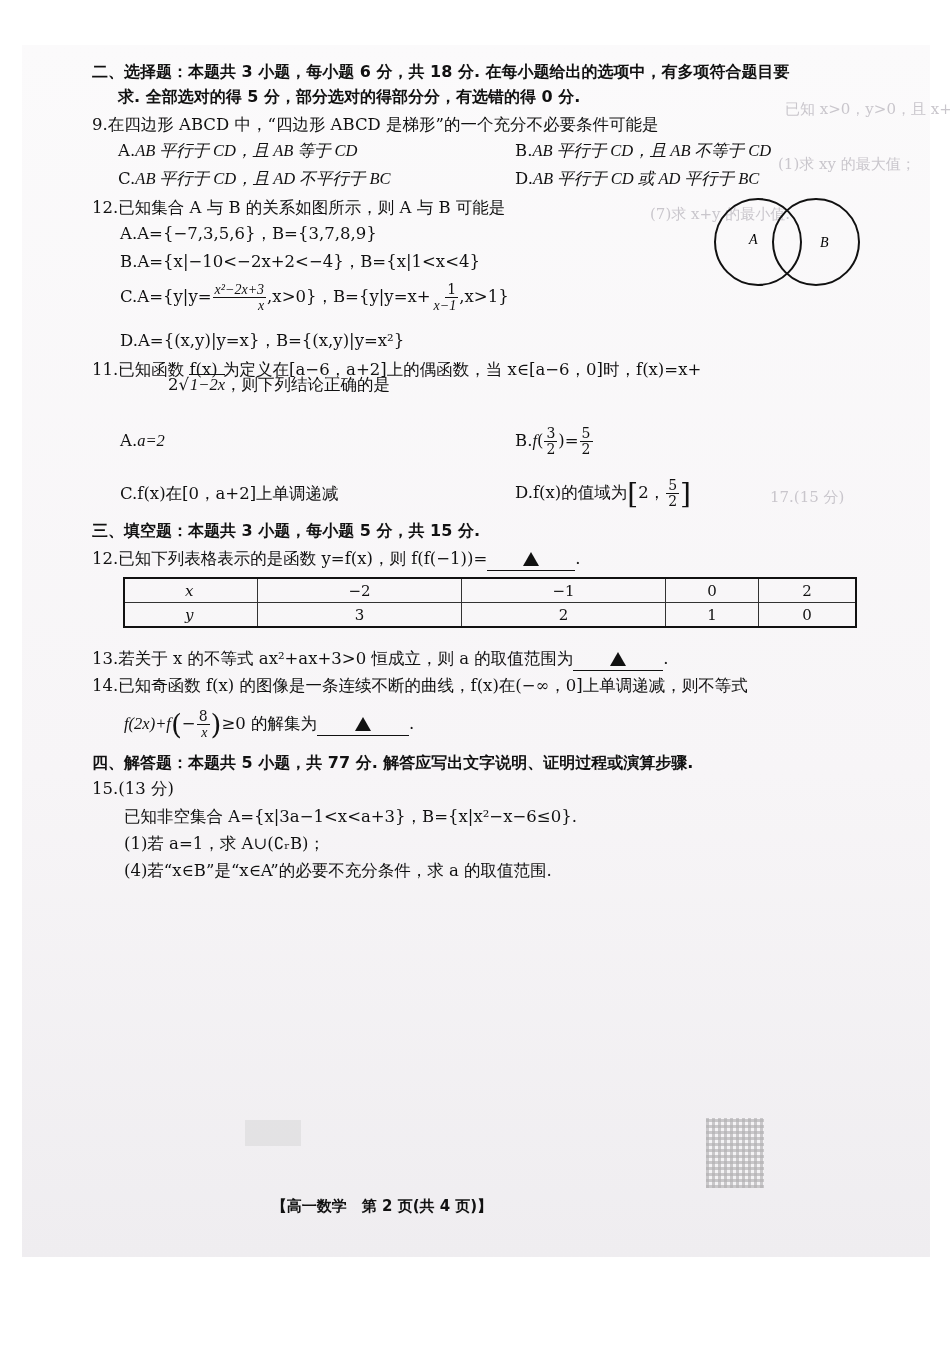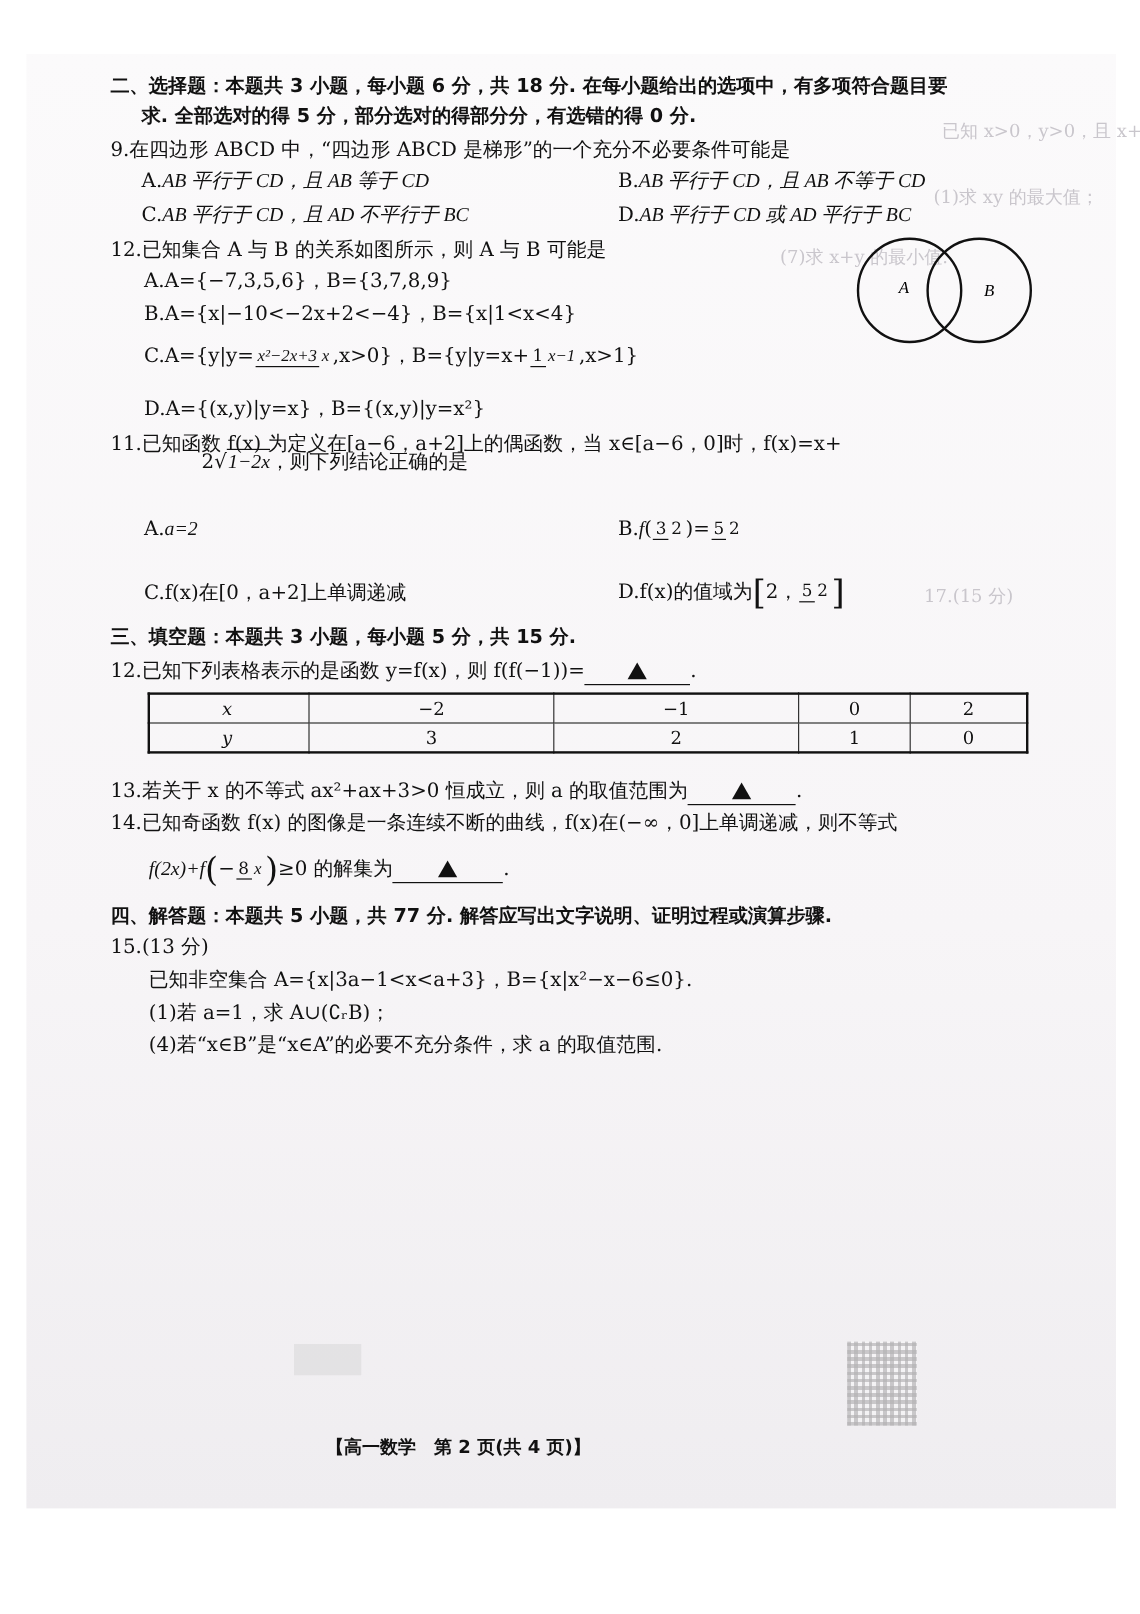--- a/index.html
+++ b/index.html
@@ -3,21 +3,21 @@
 <meta charset="utf-8">
 <style>
   html, body { margin:0; padding:0; }
   body { width:950px; height:1345px; background:#ffffff; position:relative; overflow:hidden;
          font-family:"DejaVu Serif","Liberation Serif",serif; color:#111; }
   .paper { position:absolute; left:22px; top:45px; width:908px; height:1212px;
            background:linear-gradient(180deg,#fbfafb 0%,#f7f5f7 60%,#efedf0 100%); }
   .ln { position:absolute; left:0; white-space:nowrap; font-size:16.5px; line-height:22px; }
   .sec { font-family:"DejaVu Sans","Liberation Sans",sans-serif; font-weight:bold; font-size:16px; }
   i, .it { font-style:italic; font-family:"Liberation Serif","DejaVu Serif",serif; }
-  .frac { display:inline-flex; flex-direction:row; align-items:flex-start; vertical-align:middle; font-size:14px; line-height:15px; margin:0 1px; }
+  .frac { display:inline-flex; flex-direction:column; align-items:flex-end; vertical-align:middle; font-size:14px; line-height:15px; margin:0 1px; }
   .frac .num { border-bottom:1px solid #111; padding:0 2px; }
   .frac .den { padding:0 2px; }
   .blank { display:inline-block; border-bottom:1px solid #111; text-align:center; }
   .tri { display:inline-block; width:0; height:0; border-left:8px solid transparent; border-right:8px solid transparent; border-bottom:14px solid #111; vertical-align:-2px; }
   .bigb { font-size:28px; vertical-align:-5px; font-weight:200; }
   table.ft { position:absolute; left:123px; top:577px; width:734px; border-collapse:collapse; border:2px solid #111; font-size:15px; }
   table.ft td { border:1px solid #333; height:23px; text-align:center; padding:0; }
   table.ft td.hd { font-style:italic; text-align:left; padding-left:60px; width:72px; }
   .venn { position:absolute; left:712px; top:195px; }
   .footer { position:absolute; left:0; width:764px; top:1197px; text-align:center; font-family:"DejaVu Sans","Liberation Sans",sans-serif; font-weight:bold; font-size:15px; }

